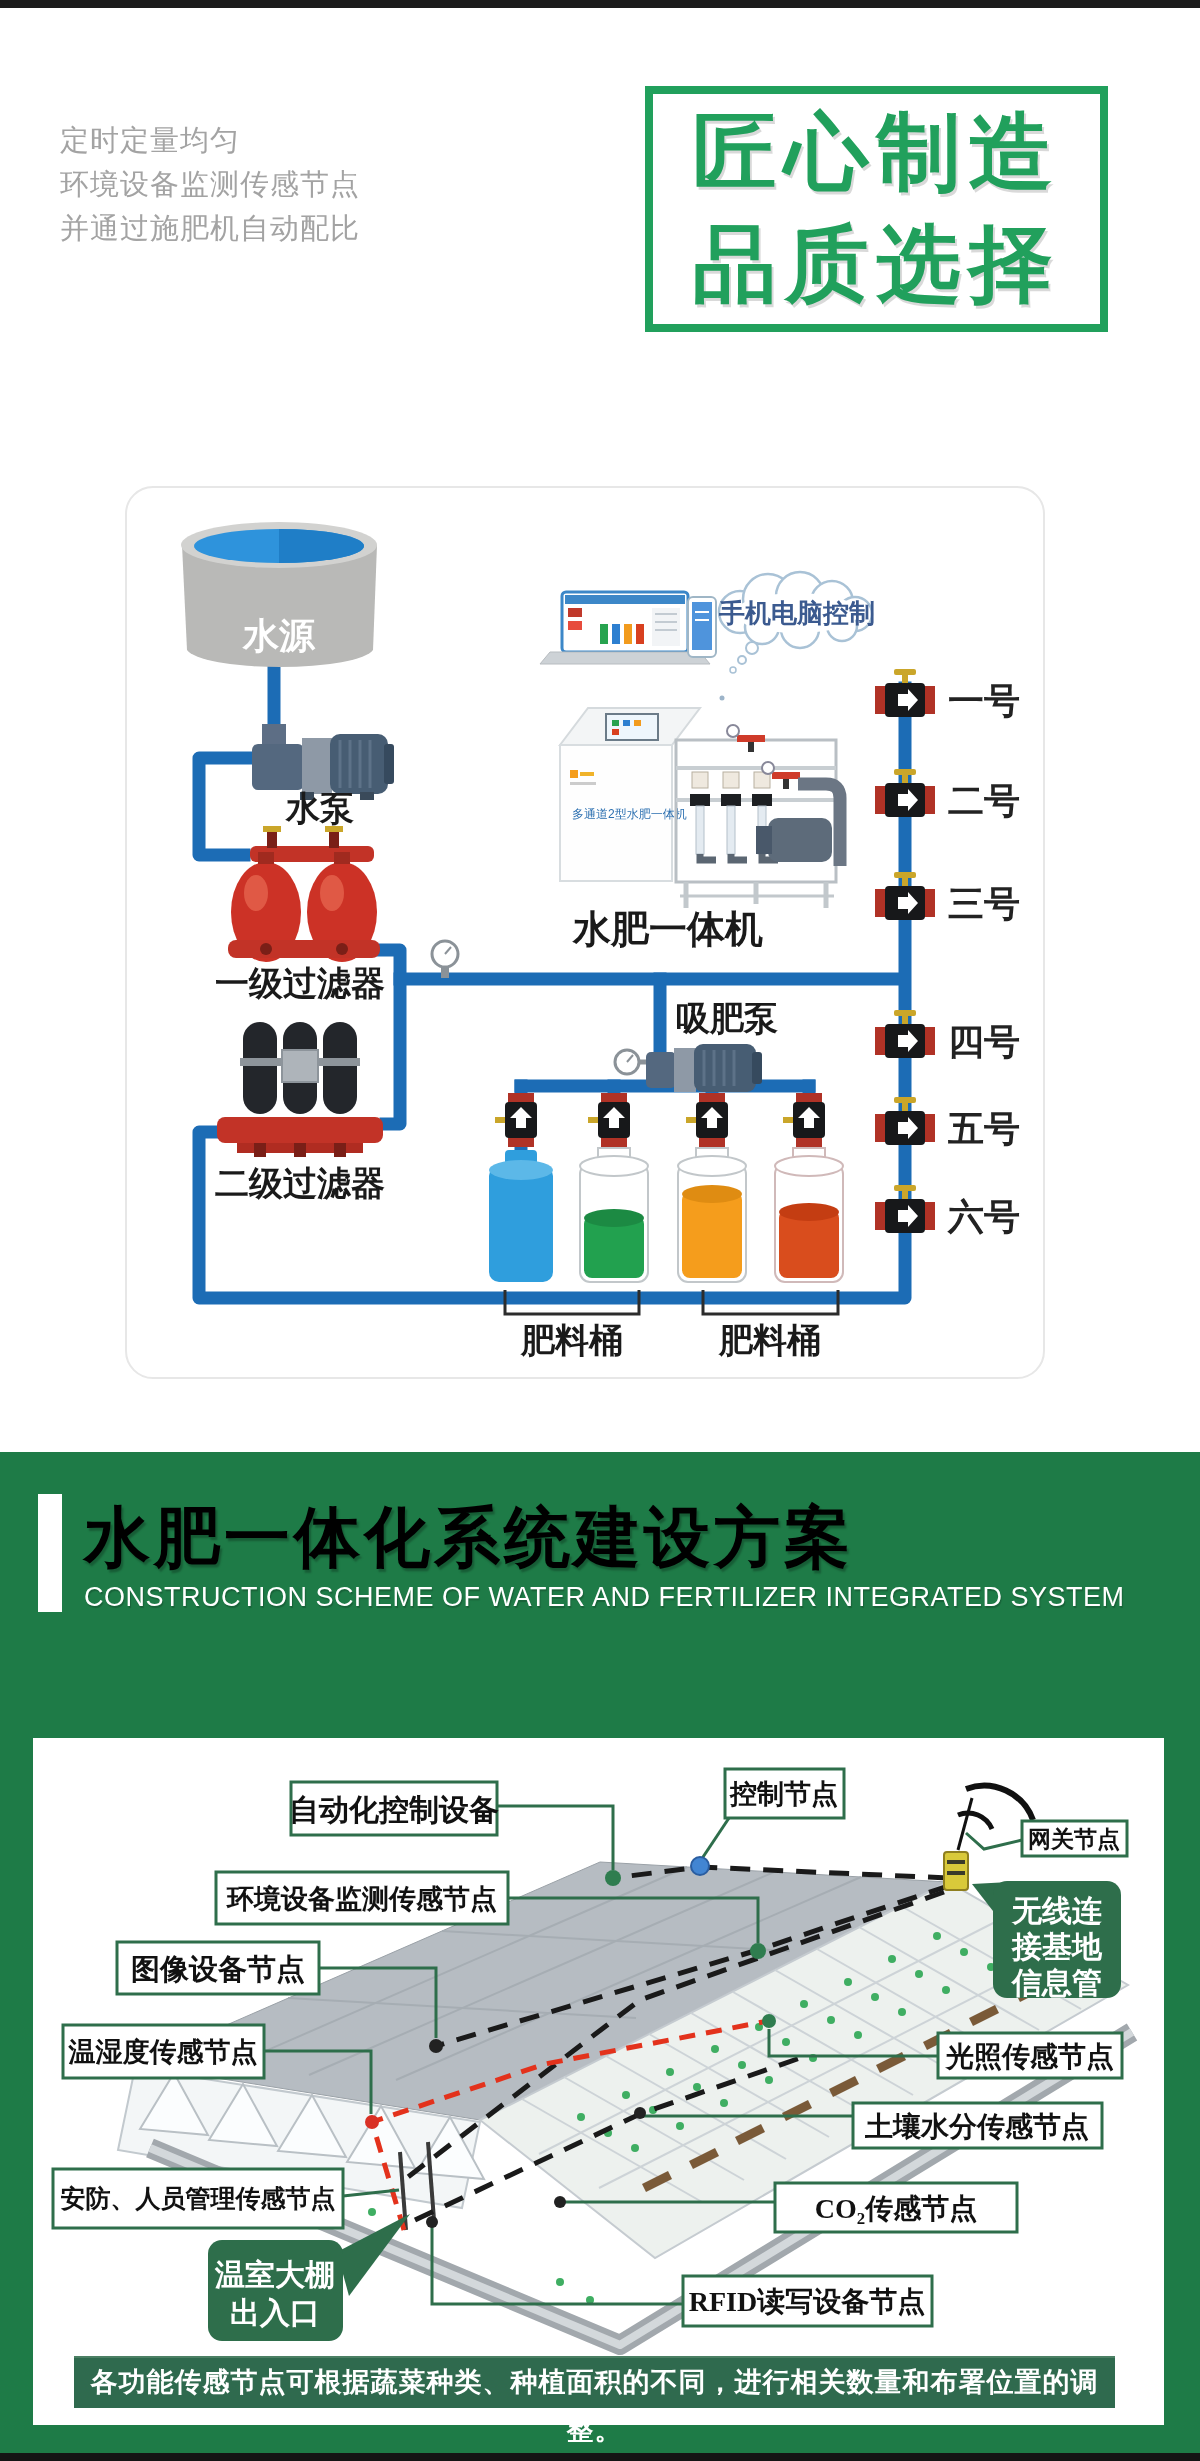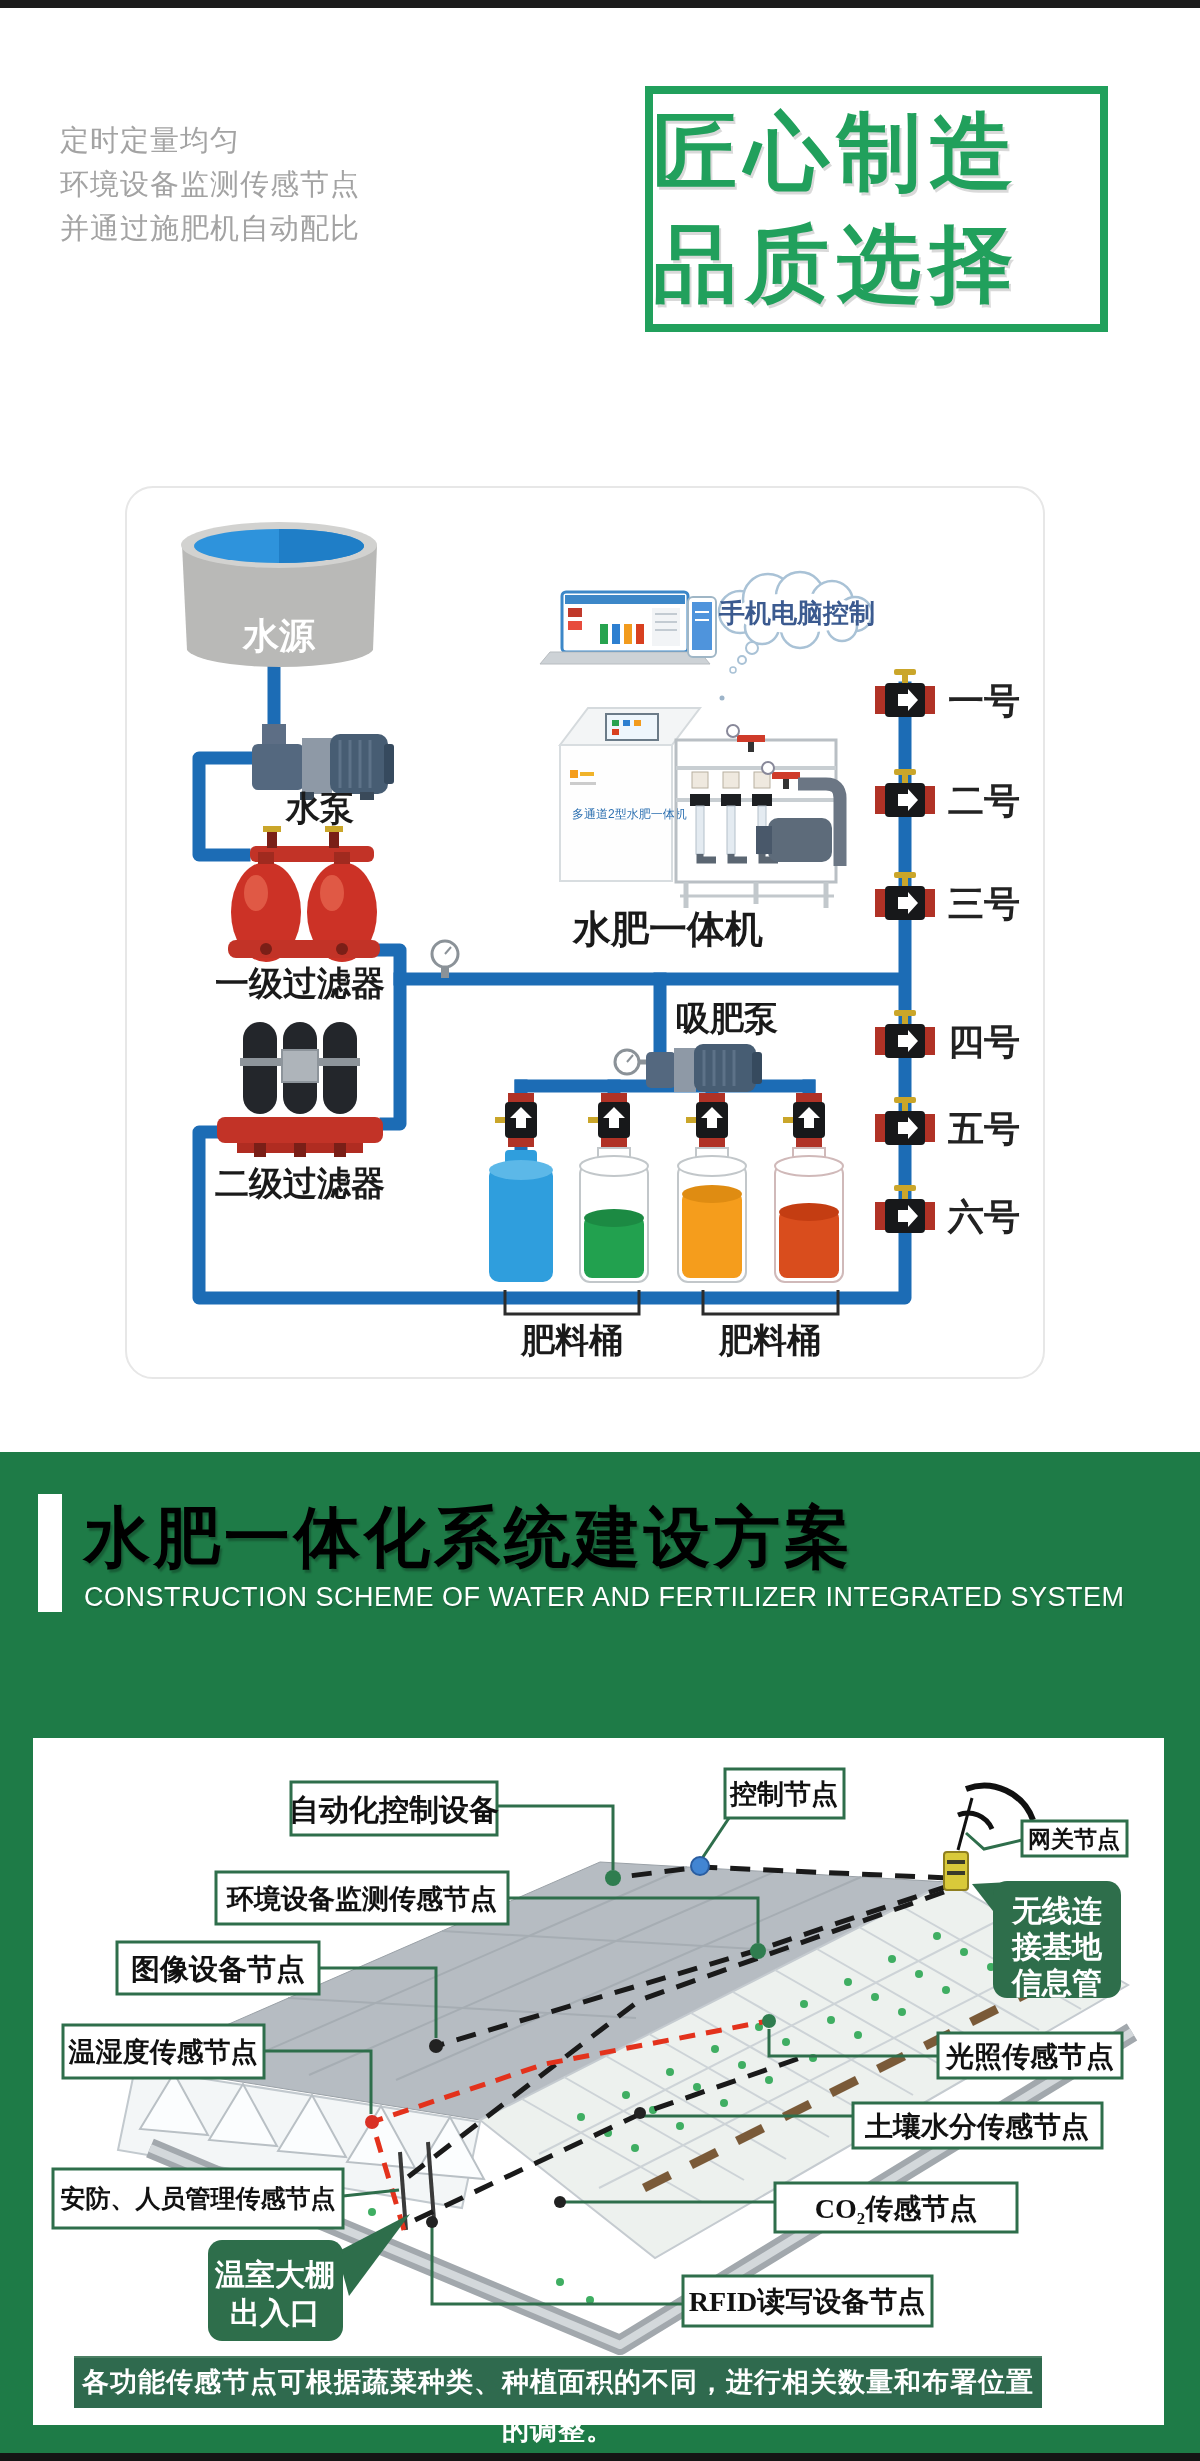--- a/index.html
+++ b/index.html
@@ -6,35 +6,35 @@
   .page{position:relative;width:1200px;height:2461px;overflow:hidden;background:#ffffff;
         font-family:"Liberation Sans","DejaVu Sans",sans-serif;padding-left:12px;}
   .abs{position:absolute;}
   
   #top-strip{left:0;top:0;width:1200px;height:8px;background:#1c1c1c;}
   #bottom-strip{left:0;top:2453px;width:1200px;height:8px;background:#141414;}
   
   .intro{left:60px;top:118px;color:#a3a3a3;font-size:29px;line-height:44px;letter-spacing:1px;}
   
   .badge{left:645px;top:86px;width:463px;height:246px;border:8px solid #21a05c;box-sizing:border-box;
-         background:#fff;}
+         background:#fff;text-align:center;}
   .badge div{font-size:84px;font-weight:700;color:#21a05c;letter-spacing:8px;line-height:108px;
              text-shadow:2px 3px 0 rgba(0,0,0,0.15);margin-top:4px;}
   
   .card{left:125px;top:486px;width:920px;height:893px;background:#fff;border:2px solid #e7e7e7;
         border-radius:28px;box-sizing:border-box;}
   
   .scheme-bg{left:0;top:1452px;width:1200px;height:1001px;background:#1e7b47;}
   .title-bar{left:38px;top:1494px;width:24px;height:118px;background:#ffffff;}
   .scheme-title{left:84px;top:1497px;font-size:66px;font-weight:700;color:#000000;letter-spacing:4px;
                 line-height:80px;text-shadow:2px 3px 2px rgba(0,0,0,0.25);}
   .scheme-sub{left:84px;top:1582px;font-size:27px;color:#fff;letter-spacing:0.5px;line-height:30px;
               text-shadow:1px 2px 1px rgba(0,0,0,0.2);}
   .panel{left:33px;top:1738px;width:1131px;height:687px;background:#ffffff;}
-  .note-bar{left:74px;top:2356px;width:968px;height:52px;background:#2f6a4e;border-top:2px solid #4b8064;
+  .note-bar{left:74px;top:2356px;width:1041px;height:52px;background:#2f6a4e;border-top:2px solid #4b8064;
             box-sizing:border-box;text-align:center;}
   .note-bar div{font-family:"Liberation Serif","DejaVu Serif",serif;font-size:27px;font-weight:700;
                 color:#fff;line-height:48px;letter-spacing:1px;}
   
   text{font-family:"Liberation Sans","DejaVu Sans",sans-serif;}
   .dlab{font-size:34px;font-weight:700;fill:#1a1a1a;}
   .dlab38{font-size:38px;font-weight:700;fill:#1a1a1a;}
   .vlab{font-size:36px;font-weight:700;fill:#222;}
   .wlab{font-size:36px;font-weight:700;fill:#ffffff;}
   .cloudlab{font-size:26px;font-weight:700;fill:#3b5a8f;}

